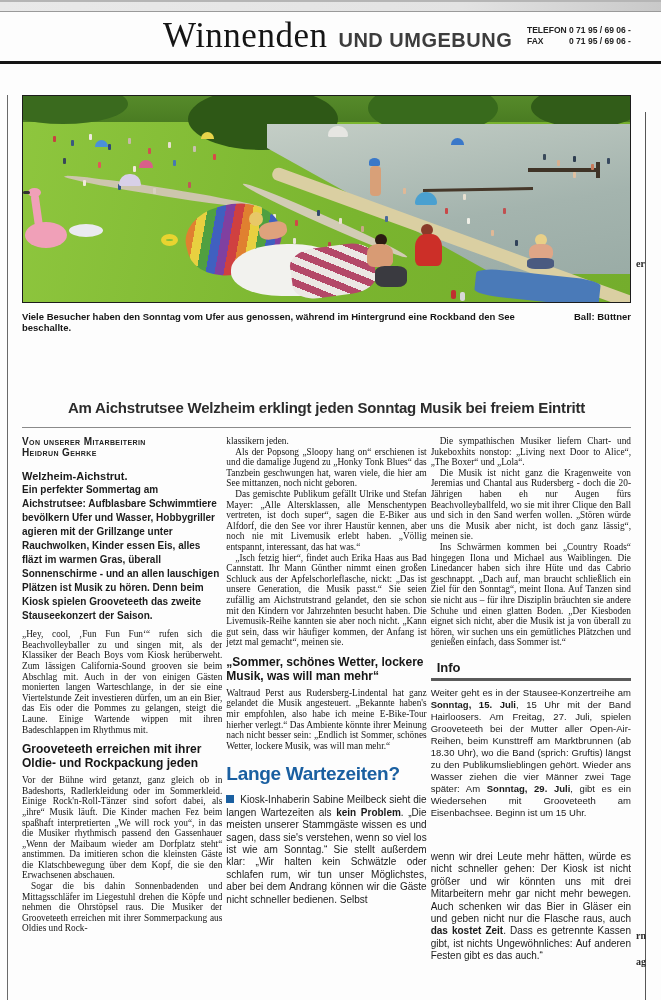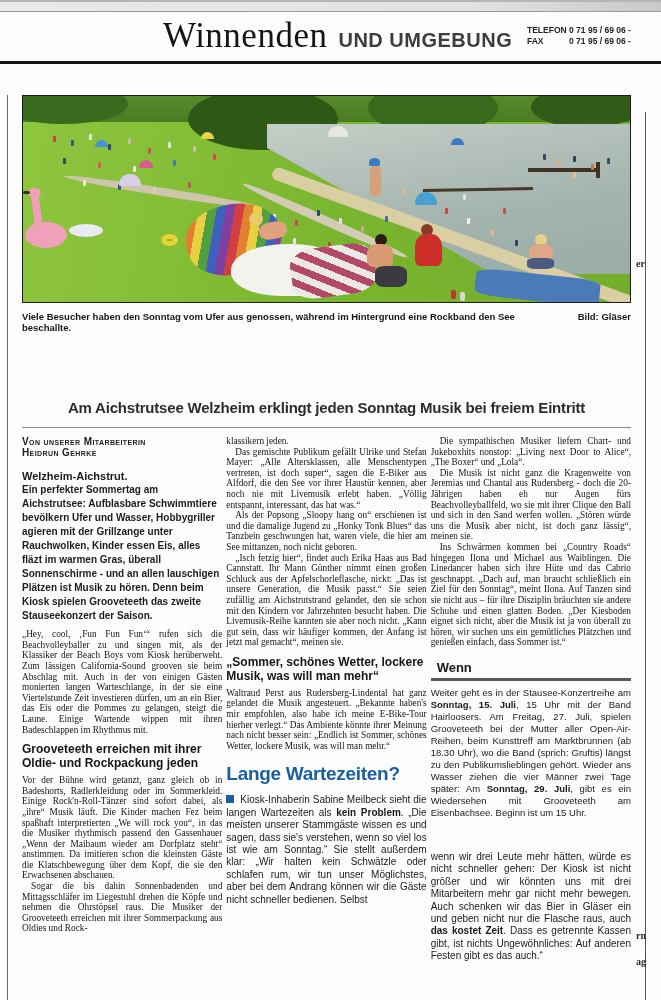--- a/index.html
+++ b/index.html
@@ -185,21 +185,21 @@
     <div class="ph-p5body"></div>
     <div class="ph-p5short"></div>
     <div class="ph-bag"></div>
     <div class="ph-btowel"></div>
     <div class="ph-can1"></div>
     <div class="ph-can2"></div>
   </div>
 
   <div class="caption-row">
     <span>Viele Besucher haben den Sonntag vom Ufer aus genossen, während im Hintergrund eine Rockband den See beschallte.</span>
-    <span class="caption-credit">Bild: Gläser</span>
+    <span class="caption-credit">Ball: Büttner</span>
   </div>
 
   <div class="subheadline">Am Aichstrutsee Welzheim erklingt jeden Sonntag Musik bei freiem Eintritt</div>
   <div class="rule-thin"></div>
 
   <div class="columns">
 
     <div class="col">
       <div class="byline">
         <div>Von unserer Mitarbeiterin</div>
@@ -208,33 +208,33 @@
       <div class="dateline">Welzheim-Aichstrut.</div>
       <div class="lead">Ein perfekter Sommertag am Aichstrutsee: Aufblasbare Schwimmtiere bevölkern Ufer und Wasser, Hobbygriller agieren mit der Grillzange unter Rauchwolken, Kinder essen Eis, alles fläzt im warmen Gras, überall Sonnenschirme - und an allen lauschigen Plätzen ist Musik zu hören. Denn beim Kiosk spielen Grooveteeth das zweite Stauseekonzert der Saison.</div>
       <p class="serif">„Hey, cool, ‚Fun Fun Fun‘“ rufen sich die Beachvolleyballer zu und singen mit, als der Klassiker der Beach Boys vom Kiosk herüberweht. Zum lässigen California-Sound grooven sie beim Abschlag mit. Auch in der von einigen Gästen monierten langen Warteschlange, in der sie eine Viertelstunde Zeit investieren dürfen, um an ein Bier, das Eis oder die Pommes zu gelangen, steigt die Laune. Einige Wartende wippen mit ihren Badeschlappen im Rhythmus mit.</p>
       <div class="col-subhead">Grooveteeth erreichen mit ihrer Oldie- und Rockpackung jeden</div>
       <p class="serif">Vor der Bühne wird getanzt, ganz gleich ob in Badeshorts, Radlerkleidung oder im Sommerkleid. Einige Rock'n-Roll-Tänzer sind sofort dabei, als „ihre“ Musik läuft. Die Kinder machen Fez beim spaßhaft interpretierten „We will rock you“, in das die Musiker rhythmisch passend den Gassenhauer „Wenn der Maibaum wieder am Dorfplatz steht“ anstimmen. Da imitieren schon die kleinsten Gäste die Klatschbewegung über dem Kopf, die sie den Erwachsenen abschauen.</p>
       <p class="serif indent">Sogar die bis dahin Sonnenbadenden und Mittagsschläfer im Liegestuhl drehen die Köpfe und nehmen die Ohrstöpsel raus. Die Musiker der Grooveteeth erreichen mit ihrer Sommerpackung aus Oldies und Rock-</p>
     </div>
 
     <div class="col">
       <p class="serif">klassikern jeden.</p>
+      <p class="serif indent">Als der Popsong „Sloopy hang on“ erschienen ist und die damalige Jugend zu „Honky Tonk Blues“ das Tanzbein geschwungen hat, waren viele, die hier am See mittanzen, noch nicht geboren.</p>
       <p class="serif indent">Das gemischte Publikum gefällt Ulrike und Stefan Mayer: „Alle Altersklassen, alle Menschentypen vertreten, ist doch super“, sagen die E-Biker aus Alfdorf, die den See vor ihrer Haustür kennen, aber noch nie mit Livemusik erlebt haben. „Völlig entspannt, interessant, das hat was.“</p>
-      <p class="serif indent">Als der Popsong „Sloopy hang on“ erschienen ist und die damalige Jugend zu „Honky Tonk Blues“ das Tanzbein geschwungen hat, waren viele, die hier am See mittanzen, noch nicht geboren.</p>
       <p class="serif indent">„Isch fetzig hier“, findet auch Erika Haas aus Bad Cannstatt. Ihr Mann Günther nimmt einen großen Schluck aus der Apfelschorleflasche, nickt: „Das ist unsere Generation, die Musik passt.“ Sie seien zufällig am Aichstrutstrand gelandet, den sie schon mit den Kindern vor Jahrzehnten besucht haben. Die Livemusik-Reihe kannten sie aber noch nicht. „Kann gut sein, dass wir häufiger kommen, der Anfang ist jetzt mal gemacht“, meinen sie.</p>
       <div class="col-subhead">„Sommer, schönes Wetter, lockere Musik, was will man mehr“</div>
       <p class="serif">Waltraud Perst aus Rudersberg-Lindental hat ganz gelandet die Musik angesteuert. „Bekannte haben's mir empfohlen, also habe ich meine E-Bike-Tour hierher verlegt.“ Das Ambiente könnte ihrer Meinung nach nicht besser sein: „Endlich ist Sommer, schönes Wetter, lockere Musik, was will man mehr.“</p>
       <h2 class="box-heading">Lange Wartezeiten?</h2>
       <p class="box-text"><span class="sq"></span><span>Kiosk-Inhaberin Sabine Meilbeck sieht die langen Wartezeiten als </span><b>kein Problem</b><span>. „Die meisten unserer Stammgäste wissen es und sagen, dass sie's verstehen, wenn so viel los ist wie am Sonntag.“ Sie stellt außerdem klar: „Wir halten kein Schwätzle oder schlafen rum, wir tun unser Möglichstes, aber bei dem Andrang können wir die Gäste nicht schneller bedienen. Selbst</span></p>
     </div>
 
     <div class="col">
       <p class="serif indent">Die sympathischen Musiker liefern Chart- und Jukeboxhits nonstop: „Living next Door to Alice“, „The Boxer“ und „Lola“.</p>
       <p class="serif indent">Die Musik ist nicht ganz die Kragenweite von Jeremias und Chantal aus Rudersberg - doch die 20-Jährigen haben eh nur Augen fürs Beachvolleyballfeld, wo sie mit ihrer Clique den Ball und sich in den Sand werfen wollen. „Stören würde uns die Musik aber nicht, ist doch ganz lässig“, meinen sie.</p>
       <p class="serif indent">Ins Schwärmen kommen bei „Country Roads“ hingegen Ilona und Michael aus Waiblingen. Die Linedancer haben sich ihre Hüte und das Cabrio geschnappt. „Dach auf, man braucht schließlich ein Ziel für den Sonntag“, meint Ilona. Auf Tanzen sind sie nicht aus – für ihre Disziplin bräuchten sie andere Schuhe und einen glatten Boden. „Der Kiesboden eignet sich nicht, aber die Musik ist ja von überall zu hören, wir suchen uns ein gemütliches Plätzchen und genießen einfach, dass Sommer ist.“</p>
-      <div class="info-head">Wenn</div>
+      <div class="info-head">Info</div>
       <p class="info-text"><span>Weiter geht es in der Stausee-Konzertreihe am </span><b>Sonntag, 15. Juli</b><span>, 15 Uhr mit der Band Hairloosers. Am Freitag, 27. Juli, spielen Grooveteeth bei der Mutter aller Open-Air-Reihen, beim Kunsttreff am Marktbrunnen (ab 18.30 Uhr), wo die Band (sprich: Gruftis) längst zu den Publikumslieblingen gehört. Wieder ans Wasser ziehen die vier Männer zwei Tage später: Am </span><b>Sonntag, 29. Juli</b><span>, gibt es ein Wiedersehen mit Grooveteeth am Eisenbachsee. Beginn ist um 15 Uhr.</span></p>
       <div class="box-spacer"></div>
       <p class="box-text"><span>wenn wir drei Leute mehr hätten, würde es nicht schneller gehen: Der Kiosk ist nicht größer und wir könnten uns mit drei Mitarbeitern mehr gar nicht mehr bewegen. Auch schenken wir das Bier in Gläser ein und geben nicht nur die Flasche raus, auch </span><b>das kostet Zeit</b><span>. Dass es getrennte Kassen gibt, ist nichts Ungewöhnliches: Auf anderen Festen gibt es das auch.“</span></p>
     </div>
 
   </div>
 </div>
 
 </body></html>

